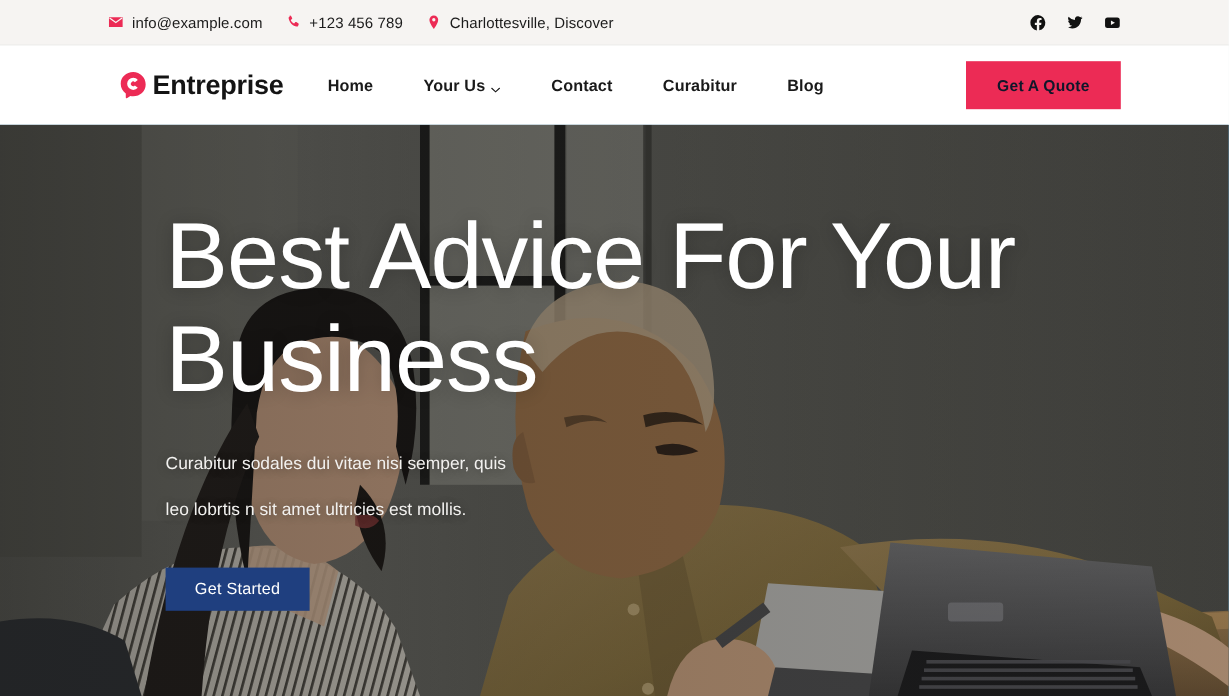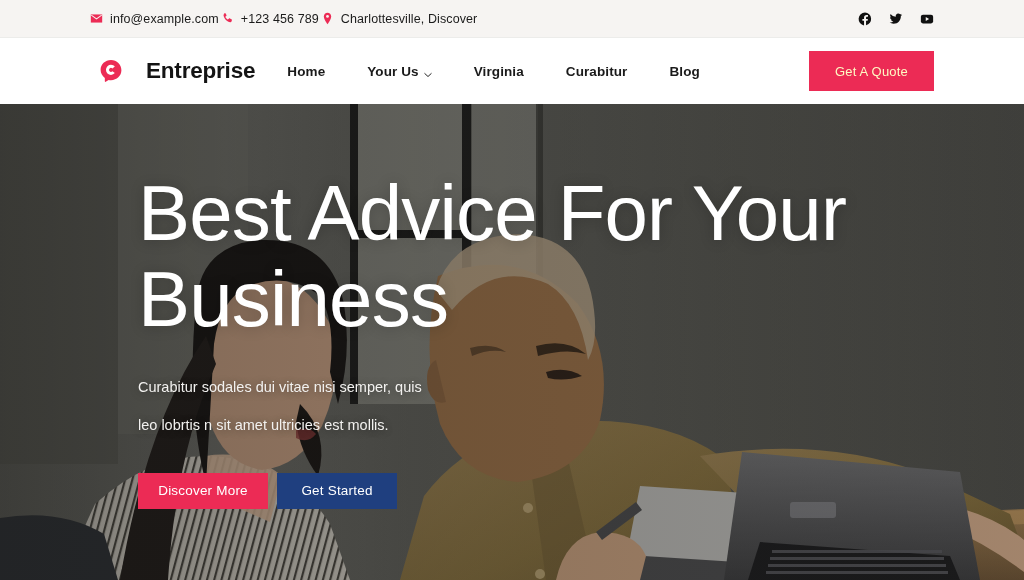--- a/index.html
+++ b/index.html
@@ -11,56 +11,56 @@
   }
 
   
   .topbar{
     height:38px; width:100%;
     background:#f6f4f2;
     display:flex; align-items:center;
     padding:0 90px;
     border-bottom:1px solid #ececea;
   }
-  .topbar-left{ display:flex; align-items:center; gap:2px; }
+  .topbar-left{ display:flex; align-items:center; gap:19px; }
   .tb-item{ display:flex; align-items:center; gap:7px;
             font-size:12.5px; color:#1b1b1b; font-weight:400;
             letter-spacing:.1px; white-space:nowrap; }
   .tb-item svg{ display:block; }
   .topbar-right{ margin-left:auto; display:flex; align-items:center; gap:17px; }
   .soc{ width:14px; height:14px; display:flex; align-items:center; justify-content:center;
         color:#111; cursor:pointer; }
   .soc svg{ display:block; }
 
   
   .header{
     height:66px; width:100%;
     background:#fff;
     display:flex; align-items:center;
     padding:0 90px 0 98px;
   }
-  .brand{ display:flex; align-items:flex-end; gap:22px; cursor:pointer; }
+  .brand{ display:flex; align-items:flex-end; gap:3px; cursor:pointer; }
   .brand-mark{ width:26px; height:26px; position:relative; }
   .brand-name{
     font-size:22.5px; font-weight:bold; color:#141414;
     letter-spacing:-0.2px;
   }
   .nav{ display:flex; align-items:center; gap:0; margin-left:auto; margin-right:auto;
         transform:translateX(-22px); }
   .nav a{
     font-size:13.5px; font-weight:bold; color:#1a1a1a;
     text-decoration:none; padding:0 21px;
     display:flex; align-items:center; gap:5px;
     letter-spacing:.1px; white-space:nowrap;
   }
   .chev{ width:8px; height:8px; display:inline-block; }
   .quote-btn{
     margin-left:auto;
-    background:#ec2b55; color:#fef9c3;
-    font-size:13px; font-weight:normal; letter-spacing:.2px;
+    background:#ec2b55; color:#0f172a;
+    font-size:13px; font-weight:bold; letter-spacing:.2px;
     border:none; cursor:pointer;
     padding:0 26px; height:40px;
     display:flex; align-items:center; justify-content:center;
     white-space:nowrap;
   }
 
   
   .hero{
     position:relative; width:1024px; height:476px;
     overflow:hidden; background:#0c4a6e;
@@ -171,21 +171,21 @@
     </a>
     <a href="#">
       <span>Your Us</span>
       <span class="chev">
         <svg width="8" height="8" viewBox="0 0 10 10">
           <path d="M1 3.2 5 6.9 9 3.2" stroke="#1a1a1a" stroke-width="1.2" fill="none" stroke-linecap="round"></path>
         </svg>
       </span>
     </a>
     <a href="#">
-      <span>Virginia</span>
+      <span>Contact</span>
     </a>
     <a href="#">
       <span>Curabitur</span>
     </a>
     <a href="#">
       <span>Blog</span>
     </a>
   </nav>
 
   <button class="quote-btn">Get A Quote</button>
@@ -298,17 +298,16 @@
       <path d="M0 476 L0 414 Q60 404 104 430 L118 476Z" fill="#2e3136"></path>
     </svg>
   </div>
 
   <div class="hero-overlay"></div>
 
   <div class="hero-inner">
     <h1 class="hero-title">Best Advice For Your Business</h1>
     <p class="hero-sub">Curabitur sodales dui vitae nisi semper, quis leo lobrtis n sit amet ultricies est mollis.</p>
     <div class="hero-actions">
-      <button class="btn btn-primary">Discover More</button>
       <button class="btn btn-secondary">Get Started</button>
     </div>
   </div>
 </div>
 
 </body></html>

